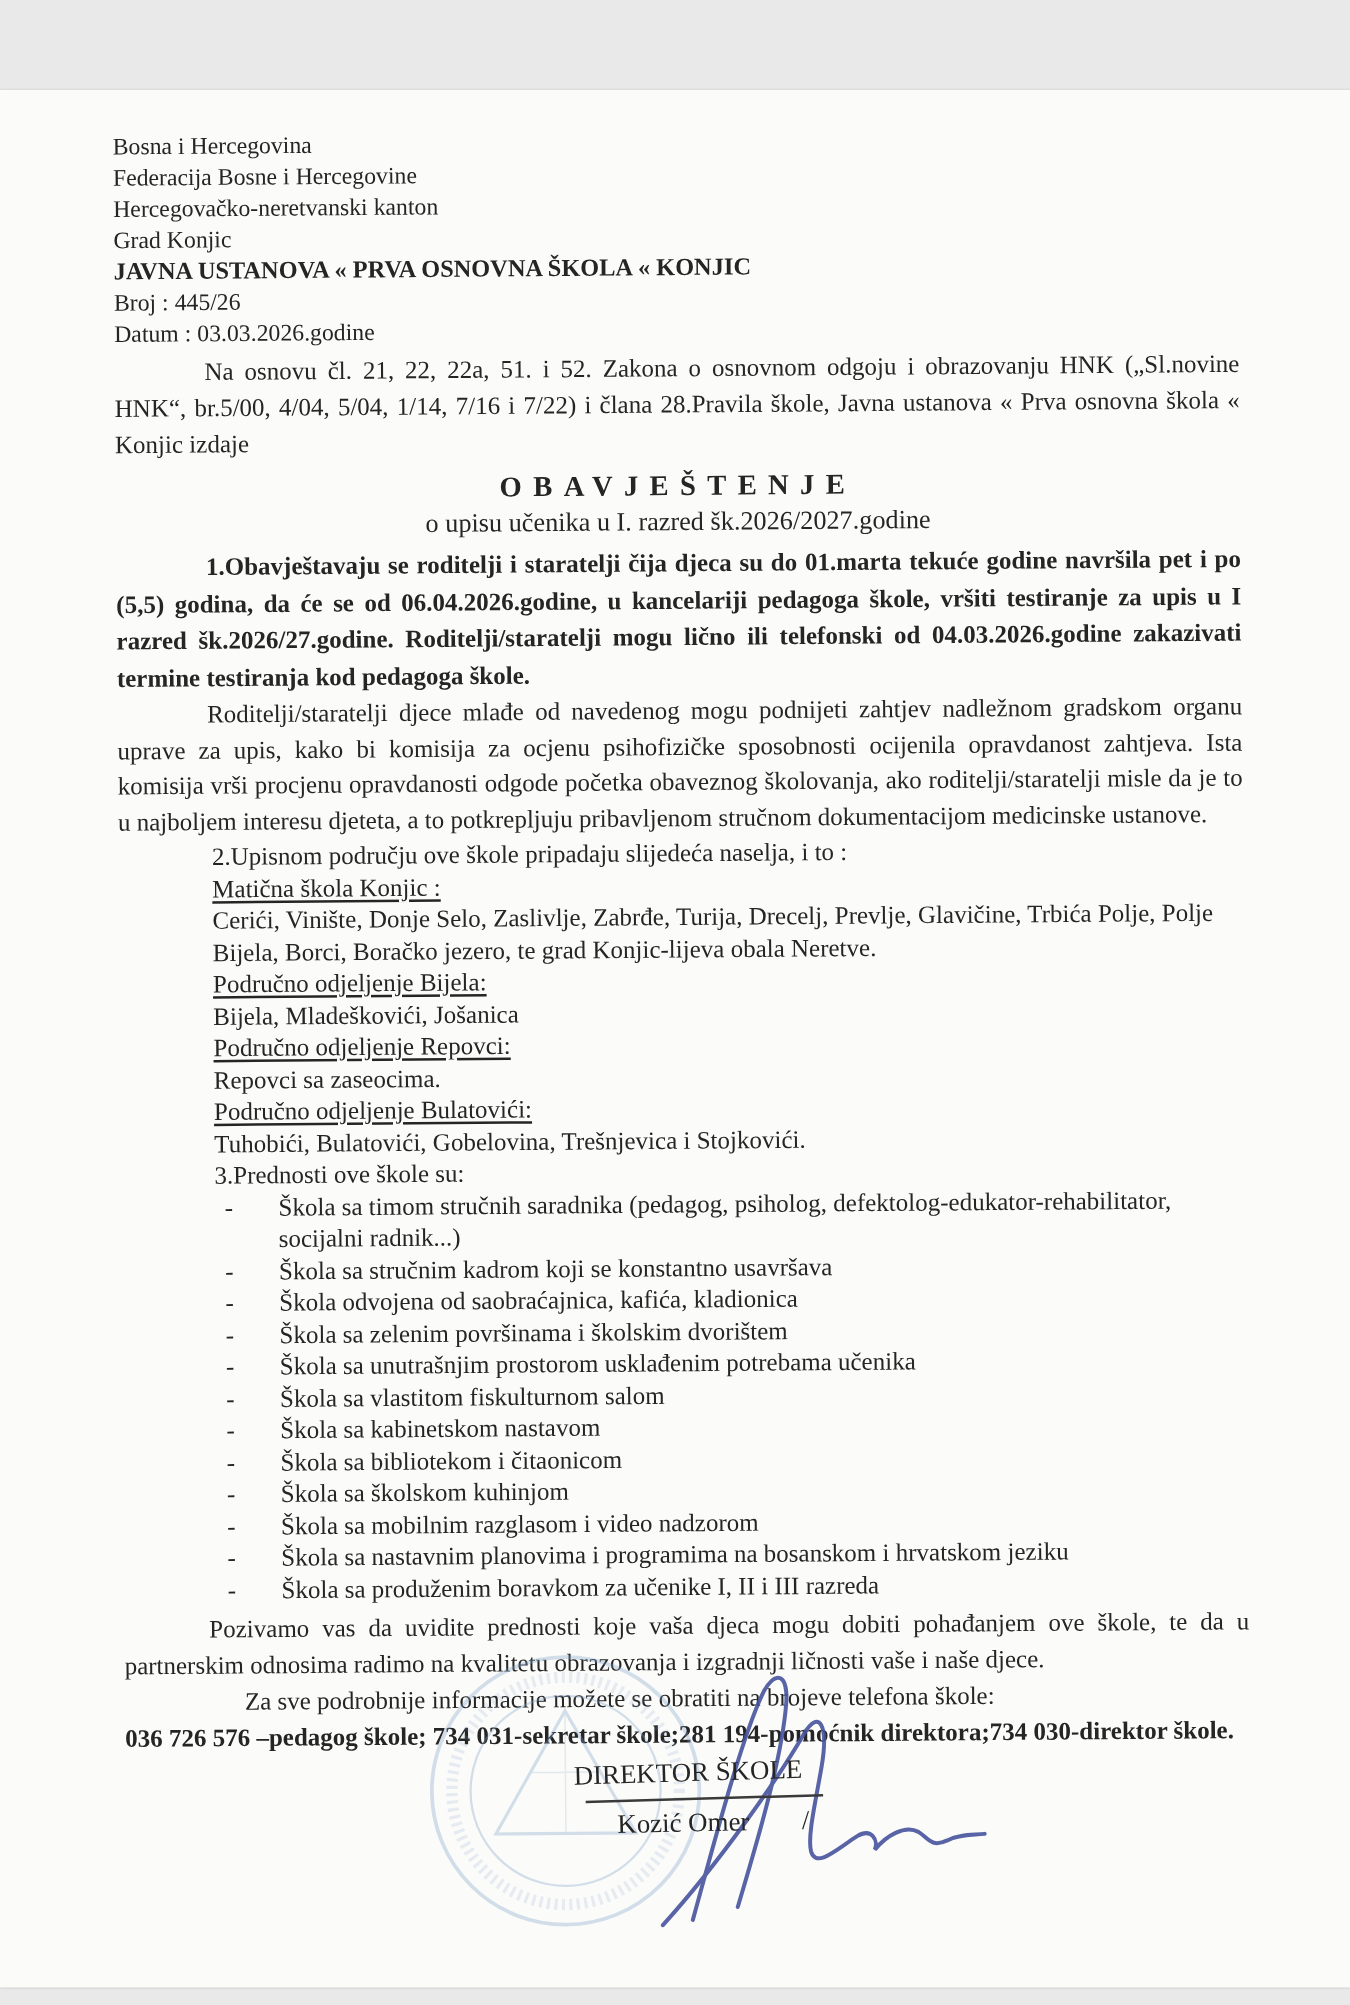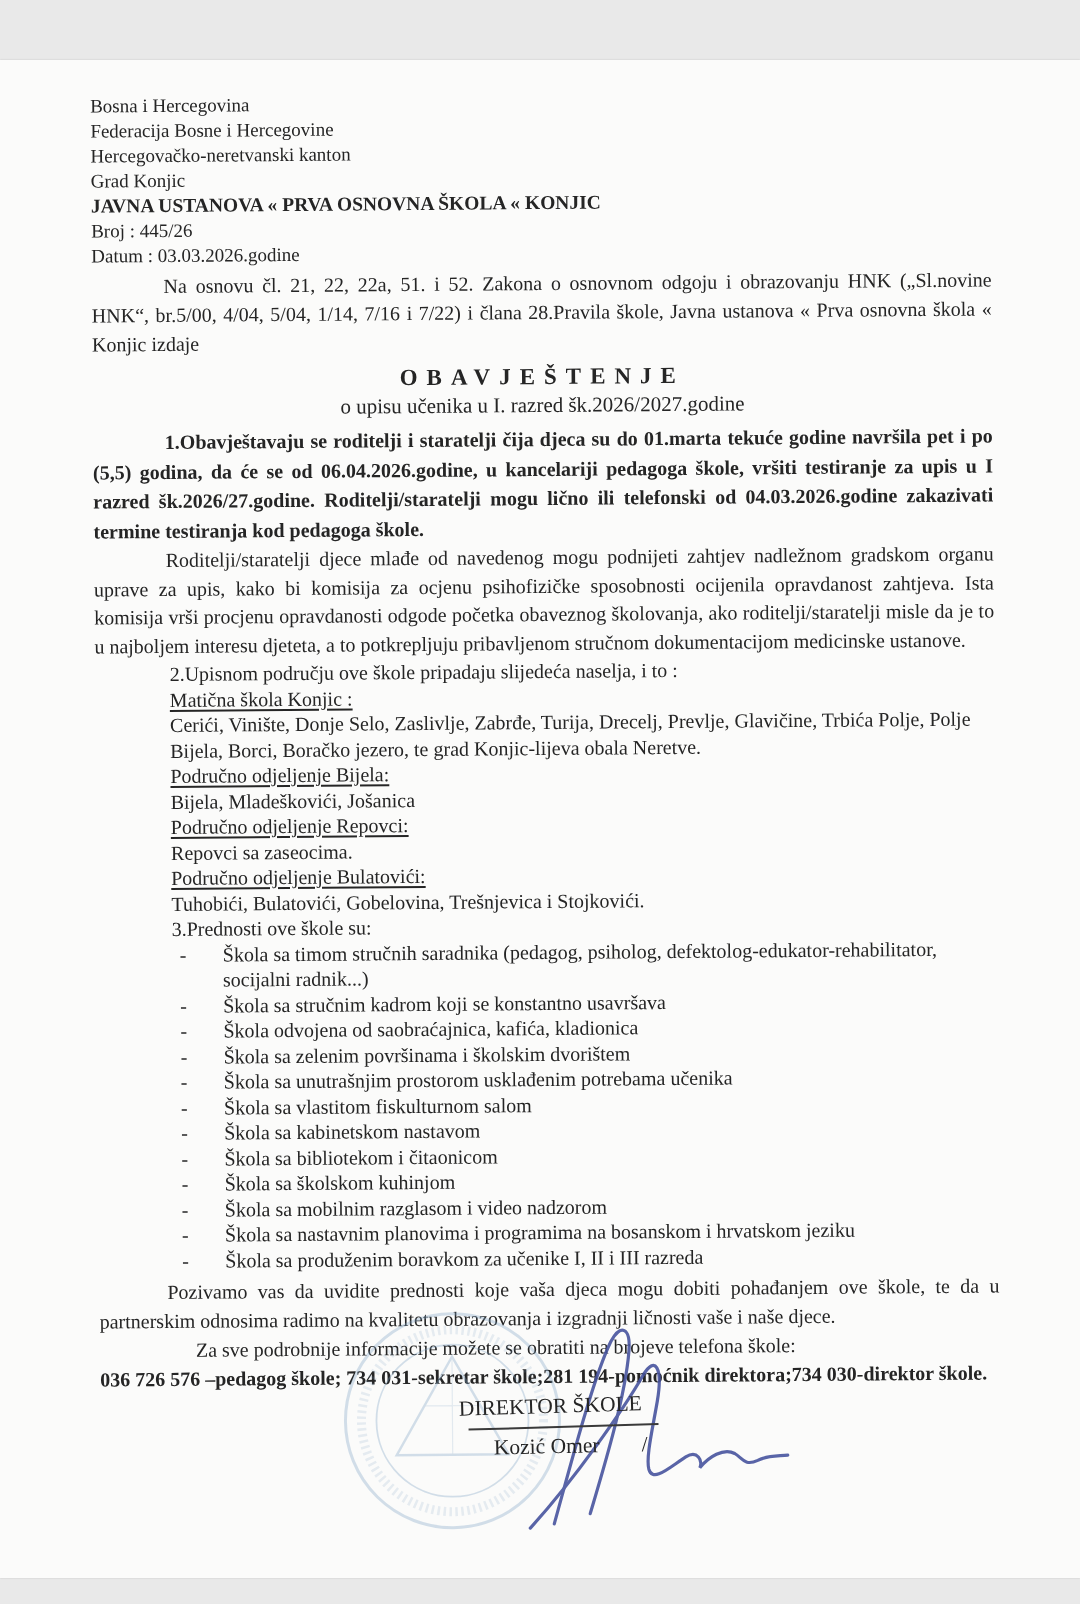--- a/index.html
+++ b/index.html
@@ -4,21 +4,21 @@
 <style>
   html,body{margin:0;padding:0;}
   body{
     width:1080px;height:1604px;
     background:#e9e9e9;
     font-family:"Liberation Serif","DejaVu Serif",serif;
     color:#252525;
     position:relative;overflow:hidden;
   }
   .page{
-    position:absolute;left:0;top:60px;width:1080px;height:1518px;
+    position:absolute;left:0;top:72px;width:1080px;height:1518px;
     background:#fbfbfa;
     box-shadow:0 0 2px rgba(0,0,0,.15);
   }
   .content{
     position:relative;width:900px;height:100%;
     padding:34px 90px 0 90px;
     transform:rotate(-0.45deg);
     transform-origin:30px 30px;
     font-size:20px;
   }

